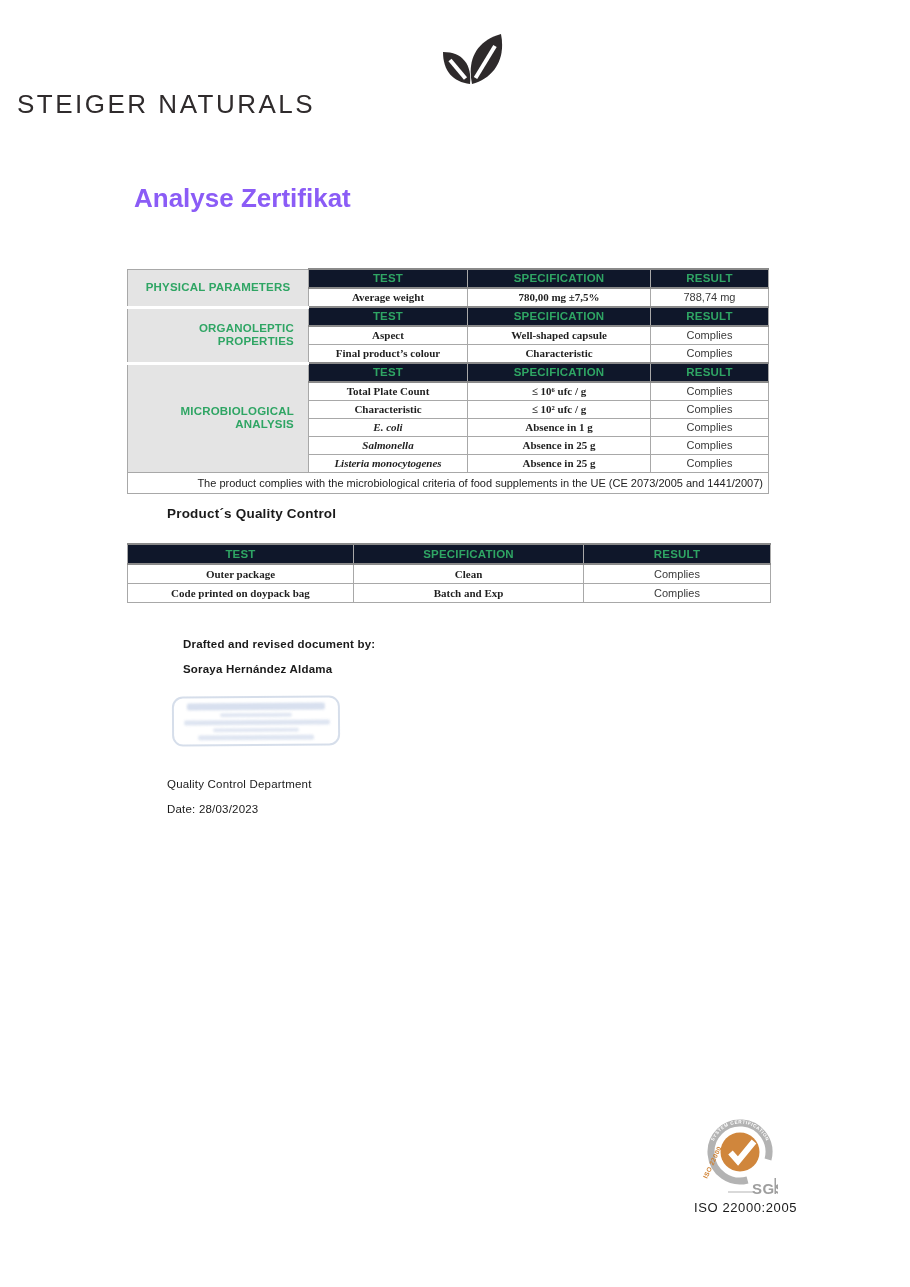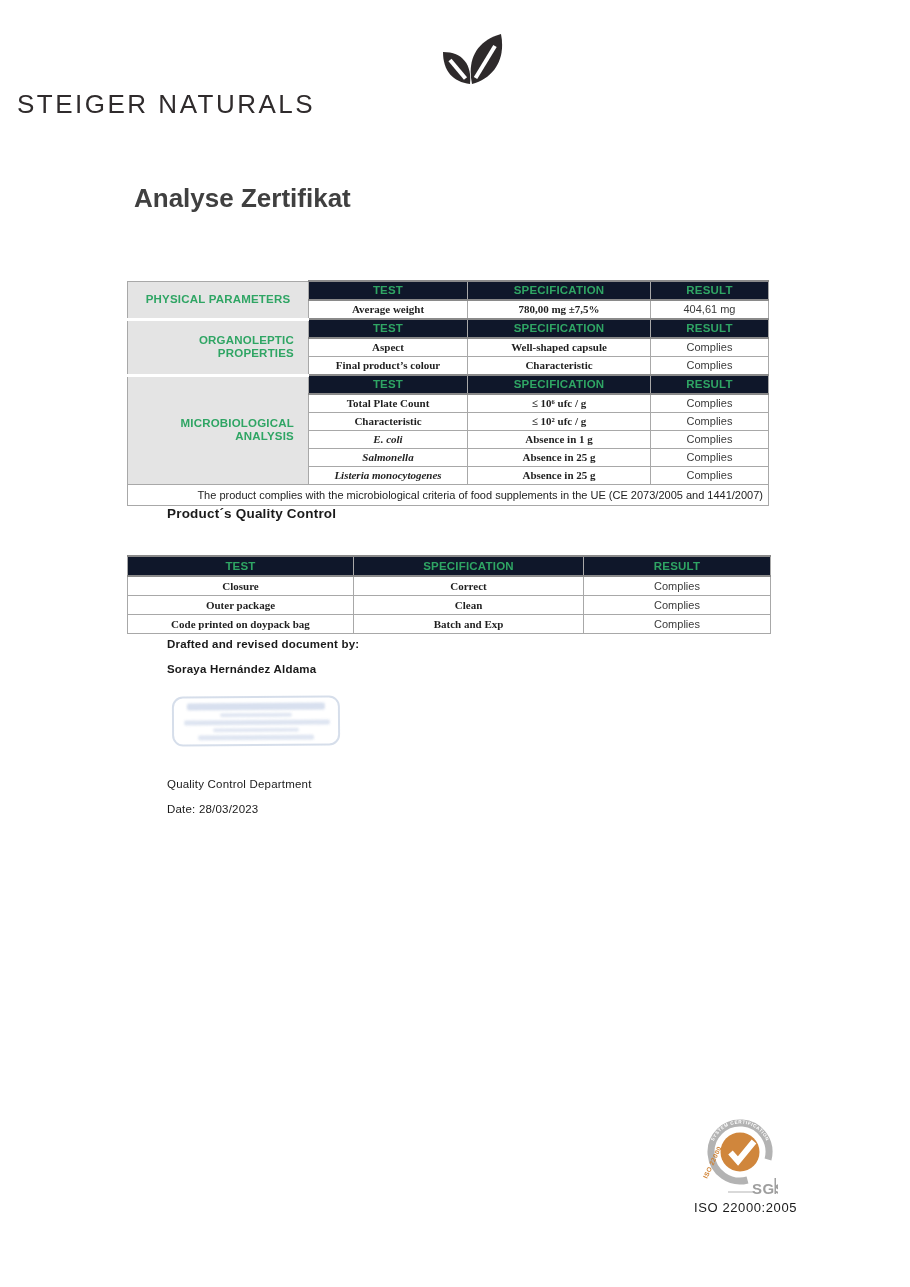--- a/index.html
+++ b/index.html
@@ -8,23 +8,23 @@
     font-family:"Liberation Sans",sans-serif;color:#1f1f1f;margin:0 auto;
   }
   
   .logo-block{position:absolute;top:33px;left:17px;width:910px;text-align:left;}
   .logo-block svg{display:block;margin:0 auto;}
   .wordmark{
     margin-top:2px;font-size:26px;font-weight:400;letter-spacing:2.5px;
     color:#2f2b2c;white-space:nowrap;
   }
   
-  .doc-title{position:absolute;left:134px;top:183px;font-size:26px;font-weight:700;color:#404040;}
-  
-  table{border-collapse:collapse;table-layout:fixed;font-size:11px;margin-top:12px;}
+  .doc-title{position:absolute;left:134px;top:183px;font-size:26px;font-weight:700;color:#8b5cf6;}
+  
+  table{border-collapse:collapse;table-layout:fixed;font-size:11px;}
   td,th{border:1px solid #a8a8a8;height:17px;padding:0 4px;text-align:center;
         overflow:hidden;line-height:1.12;box-sizing:content-box;}
   .t1{position:absolute;left:127px;top:268px;width:641px;}
   .t2{position:absolute;left:127px;top:543px;width:643px;}
   tr.hdr th{
     background:#0f172a;color:#2fa564;font-weight:700;font-size:11.5px;
     border-top:2px solid #8a8a8a;border-bottom:2px solid #8a8a8a;letter-spacing:.2px;
   }
   td.section{
     background:#e4e4e4;color:#2fa564;font-weight:700;font-size:11.5px;
@@ -38,21 +38,21 @@
     text-align:right;font-size:11px;color:#222;padding:2px 5px;height:16px;font-weight:400;
   }
   .t2 td,.t2 th{height:18px;}
   
   .qc-heading{
     position:absolute;left:167px;top:506px;font-size:13.5px;font-weight:700;
     color:#1a1a1a;letter-spacing:.2px;
   }
   
   .sig-line{position:absolute;left:167px;font-size:11.5px;color:#1a1a1a;letter-spacing:.2px;}
-  .sig-bold{font-weight:700;}
+  .sig-bold{font-weight:700;margin-left:16px;}
   .stamp{
     position:absolute;left:172px;top:696px;width:168px;height:50px;
     border:2px solid #ccd6e6;border-radius:11px;opacity:.8;transform:rotate(-.4deg);
     padding:5px 10px 0 10px;box-sizing:border-box;
   }
   .stamp .ln{filter:blur(1.2px);background:#9db1d6;border-radius:2px;margin:0 auto 3px auto;}
   .ln1{width:138px;height:7px;opacity:.5;}
   .ln2{width:72px;height:4px;opacity:.38;}
   .ln3{width:146px;height:5px;opacity:.42;}
   .ln4{width:86px;height:4px;opacity:.36;}
@@ -90,21 +90,21 @@
     <tbody>
         <tr class="hdr">
       <td class="section" rowspan="2">PHYSICAL PARAMETERS</td>
       <th>TEST</th>
       <th>SPECIFICATION</th>
       <th>RESULT</th>
     </tr>
     <tr>
       <td class="b">Average weight</td>
       <td class="b">780,00 mg ±7,5%</td>
-      <td class="r">404,61 mg</td>
+      <td class="r">788,74 mg</td>
     </tr>
     <tr class="hdr">
       <td class="section sep" rowspan="3">ORGANOLEPTIC PROPERTIES</td>
       <th>TEST</th>
       <th>SPECIFICATION</th>
       <th>RESULT</th>
     </tr>
     <tr>
       <td class="b">Aspect</td>
       <td class="b">Well-shaped capsule</td>
@@ -160,25 +160,20 @@
         <col style="width:230px">
         <col style="width:187px">
       </colgroup>
     <tbody>
         <tr class="hdr">
       <th>TEST</th>
       <th>SPECIFICATION</th>
       <th>RESULT</th>
     </tr>
     <tr>
-      <td class="b">Closure</td>
-      <td class="b">Correct</td>
-      <td class="r">Complies</td>
-    </tr>
-    <tr>
       <td class="b">Outer package</td>
       <td class="b">Clean</td>
       <td class="r">Complies</td>
     </tr>
     <tr>
       <td class="b">Code printed on doypack bag</td>
       <td class="b">Batch and Exp</td>
       <td class="r">Complies</td>
     </tr>
   </tbody>

